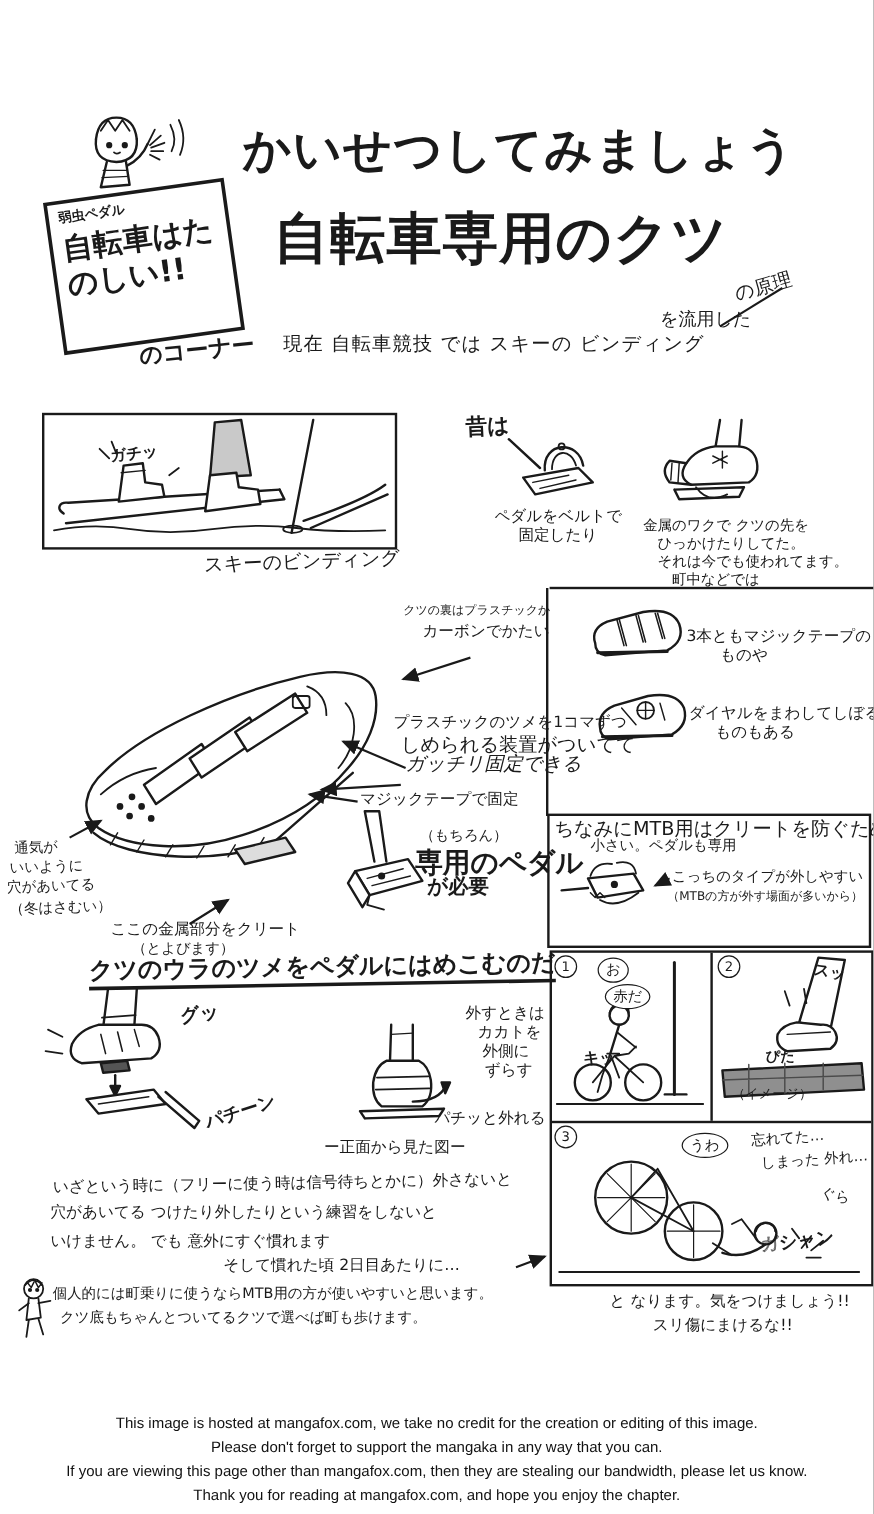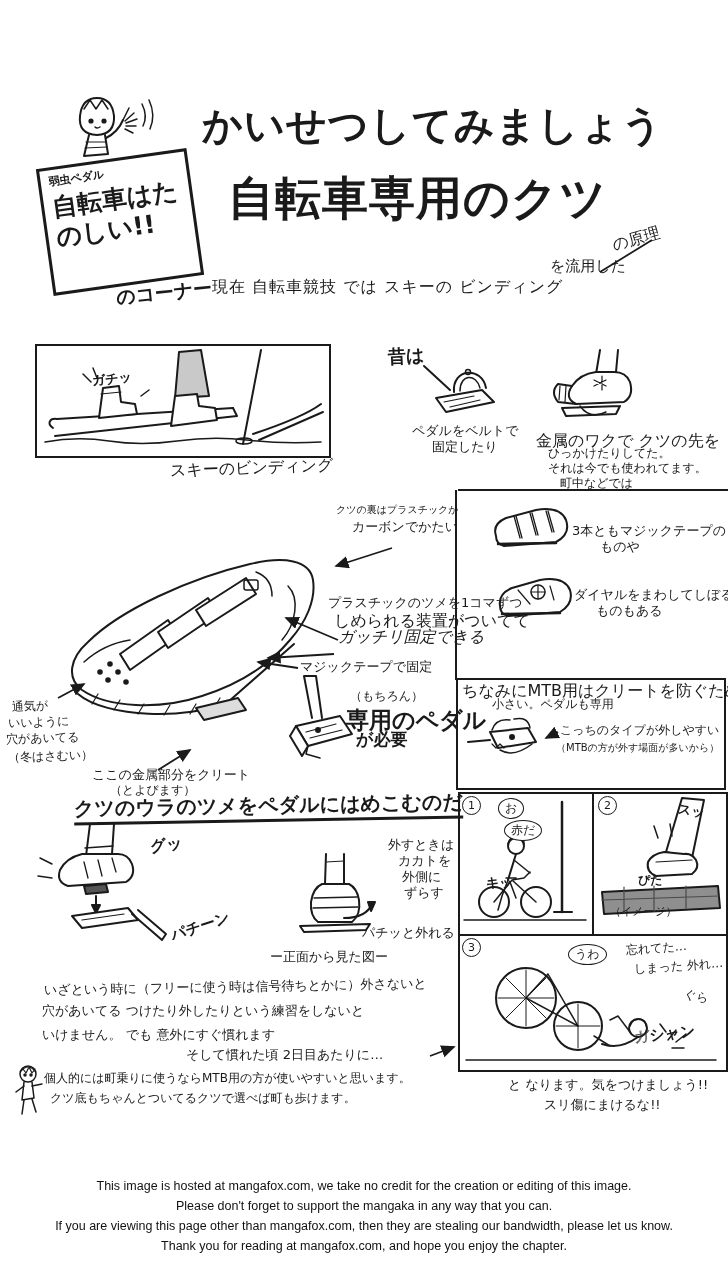--- a/index.html
+++ b/index.html
@@ -289,29 +289,29 @@
     </g>
   </svg>
 
   <div class="t b" style="left:116px;top:282px;font-size:19px;transform:rotate(-6deg);">のコーナー</div>
 
   <div class="t b" style="left:202px;top:102px;font-size:40px;letter-spacing:1px;">かいせつしてみましょう</div>
   <div class="t b" style="left:228px;top:172px;font-size:46px;letter-spacing:1px;">自転車専用のクツ</div>
   <div class="t" style="left:612px;top:230px;font-size:16px;transform:rotate(-16deg);">の原理</div>
   <div class="t" style="left:550px;top:258px;font-size:15px;">を流用した</div>
 
-  <div class="t" style="left:212px;top:278px;font-size:16px;letter-spacing:1px;">現在 自転車競技 では スキーの ビンディング</div>
+  <div class="t" style="left:236px;top:278px;font-size:16px;letter-spacing:1px;">現在 自転車競技 では スキーの ビンディング</div>
 
   <div class="t b" style="left:92px;top:372px;font-size:13px;transform:rotate(-6deg);z-index:12;">ガチッ</div>
   <div class="t" style="left:170px;top:459px;font-size:16px;transform:rotate(-2deg);">スキーのビンディング</div>
 
   <div class="t b" style="left:388px;top:346px;font-size:18px;transform:rotate(-3deg);">昔は</div>
   <div class="t" style="left:412px;top:424px;font-size:13px;">ペダルをベルトで</div>
   <div class="t" style="left:432px;top:440px;font-size:13px;">固定したり</div>
-  <div class="t" style="left:536px;top:432px;font-size:16px;">金属のワクで クツの先を</div>
+  <div class="t" style="left:536px;top:432px;font-size:12px;">金属のワクで クツの先を</div>
   <div class="t" style="left:548px;top:447px;font-size:12px;">ひっかけたりしてた。</div>
   <div class="t" style="left:548px;top:462px;font-size:12px;">それは今でも使われてます。</div>
   <div class="t" style="left:560px;top:477px;font-size:12px;">町中などでは</div>
 
   <div class="t" style="left:336px;top:504px;font-size:10px;">クツの裏はプラスチックか</div>
   <div class="t" style="left:352px;top:520px;font-size:13px;">カーボンでかたい</div>
   <div class="t" style="left:328px;top:596px;font-size:13px;">プラスチックのツメを1コマずつ</div>
   <div class="t" style="left:334px;top:612px;font-size:16px;">しめられる装置がついてて</div>
   <div class="t" style="left:338px;top:628px;font-size:16px;font-style:italic;">ガッチリ固定できる</div>
   <div class="t" style="left:300px;top:660px;font-size:13px;">マジックテープで固定</div>

